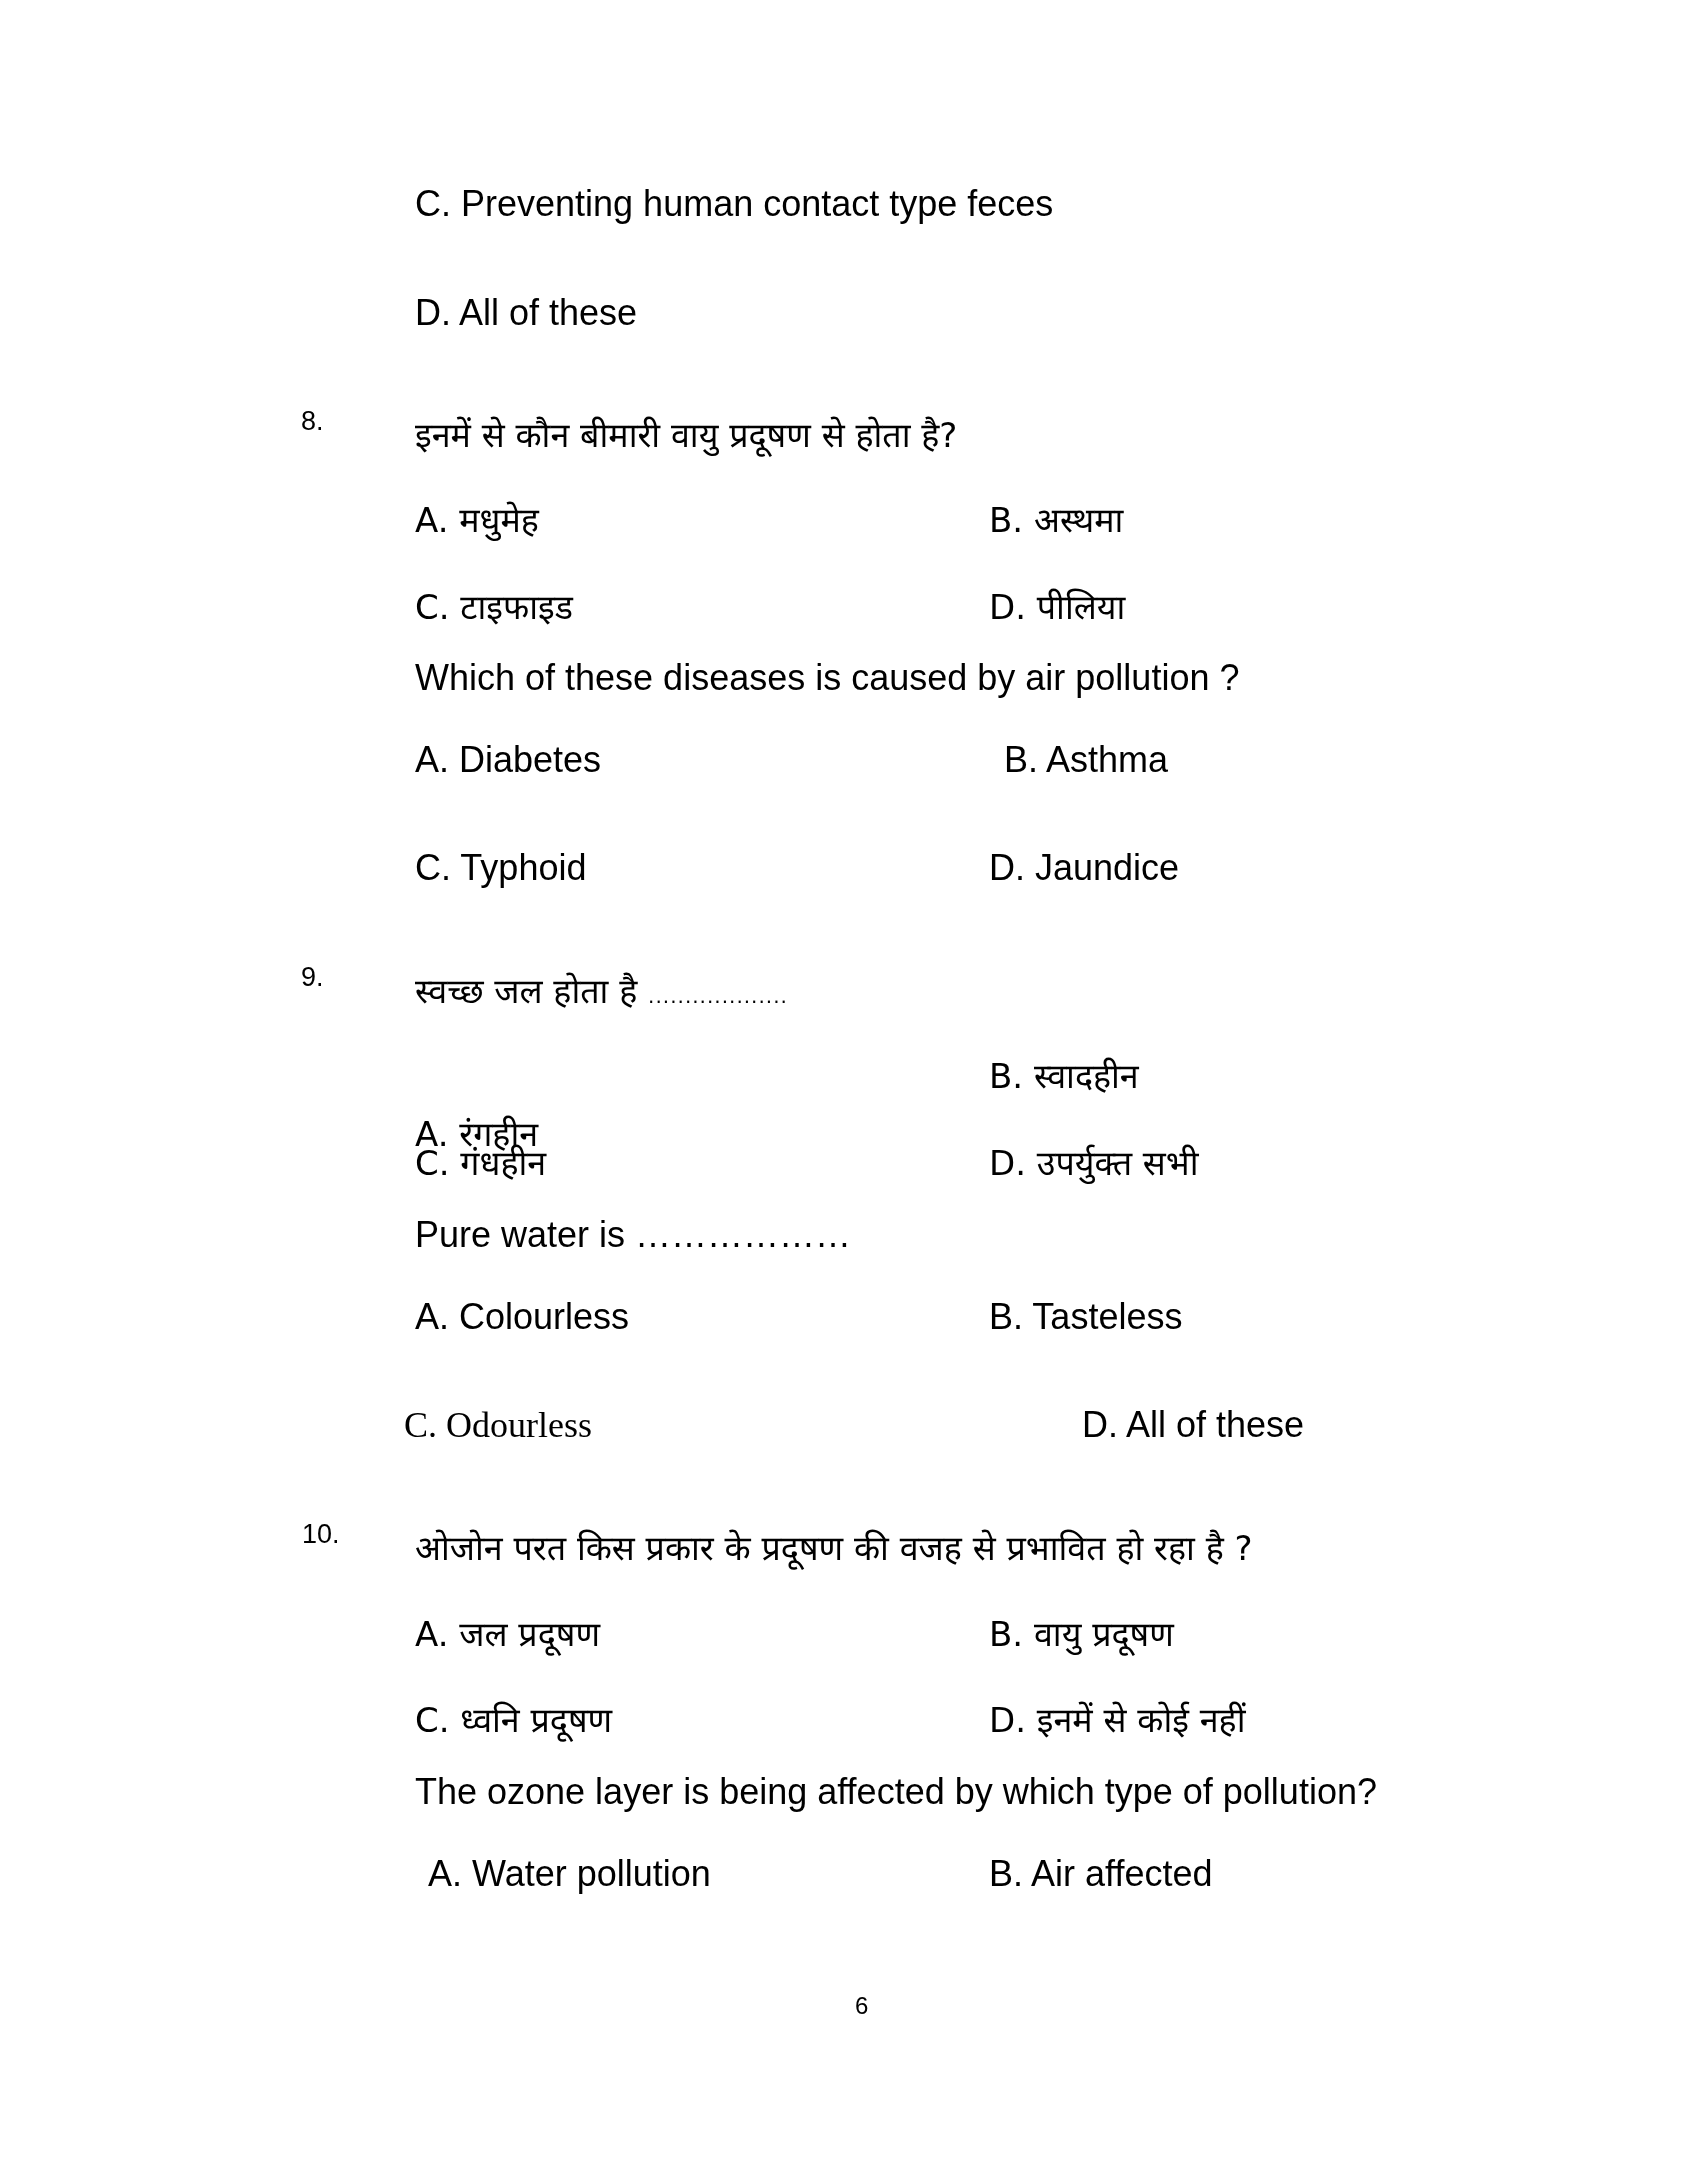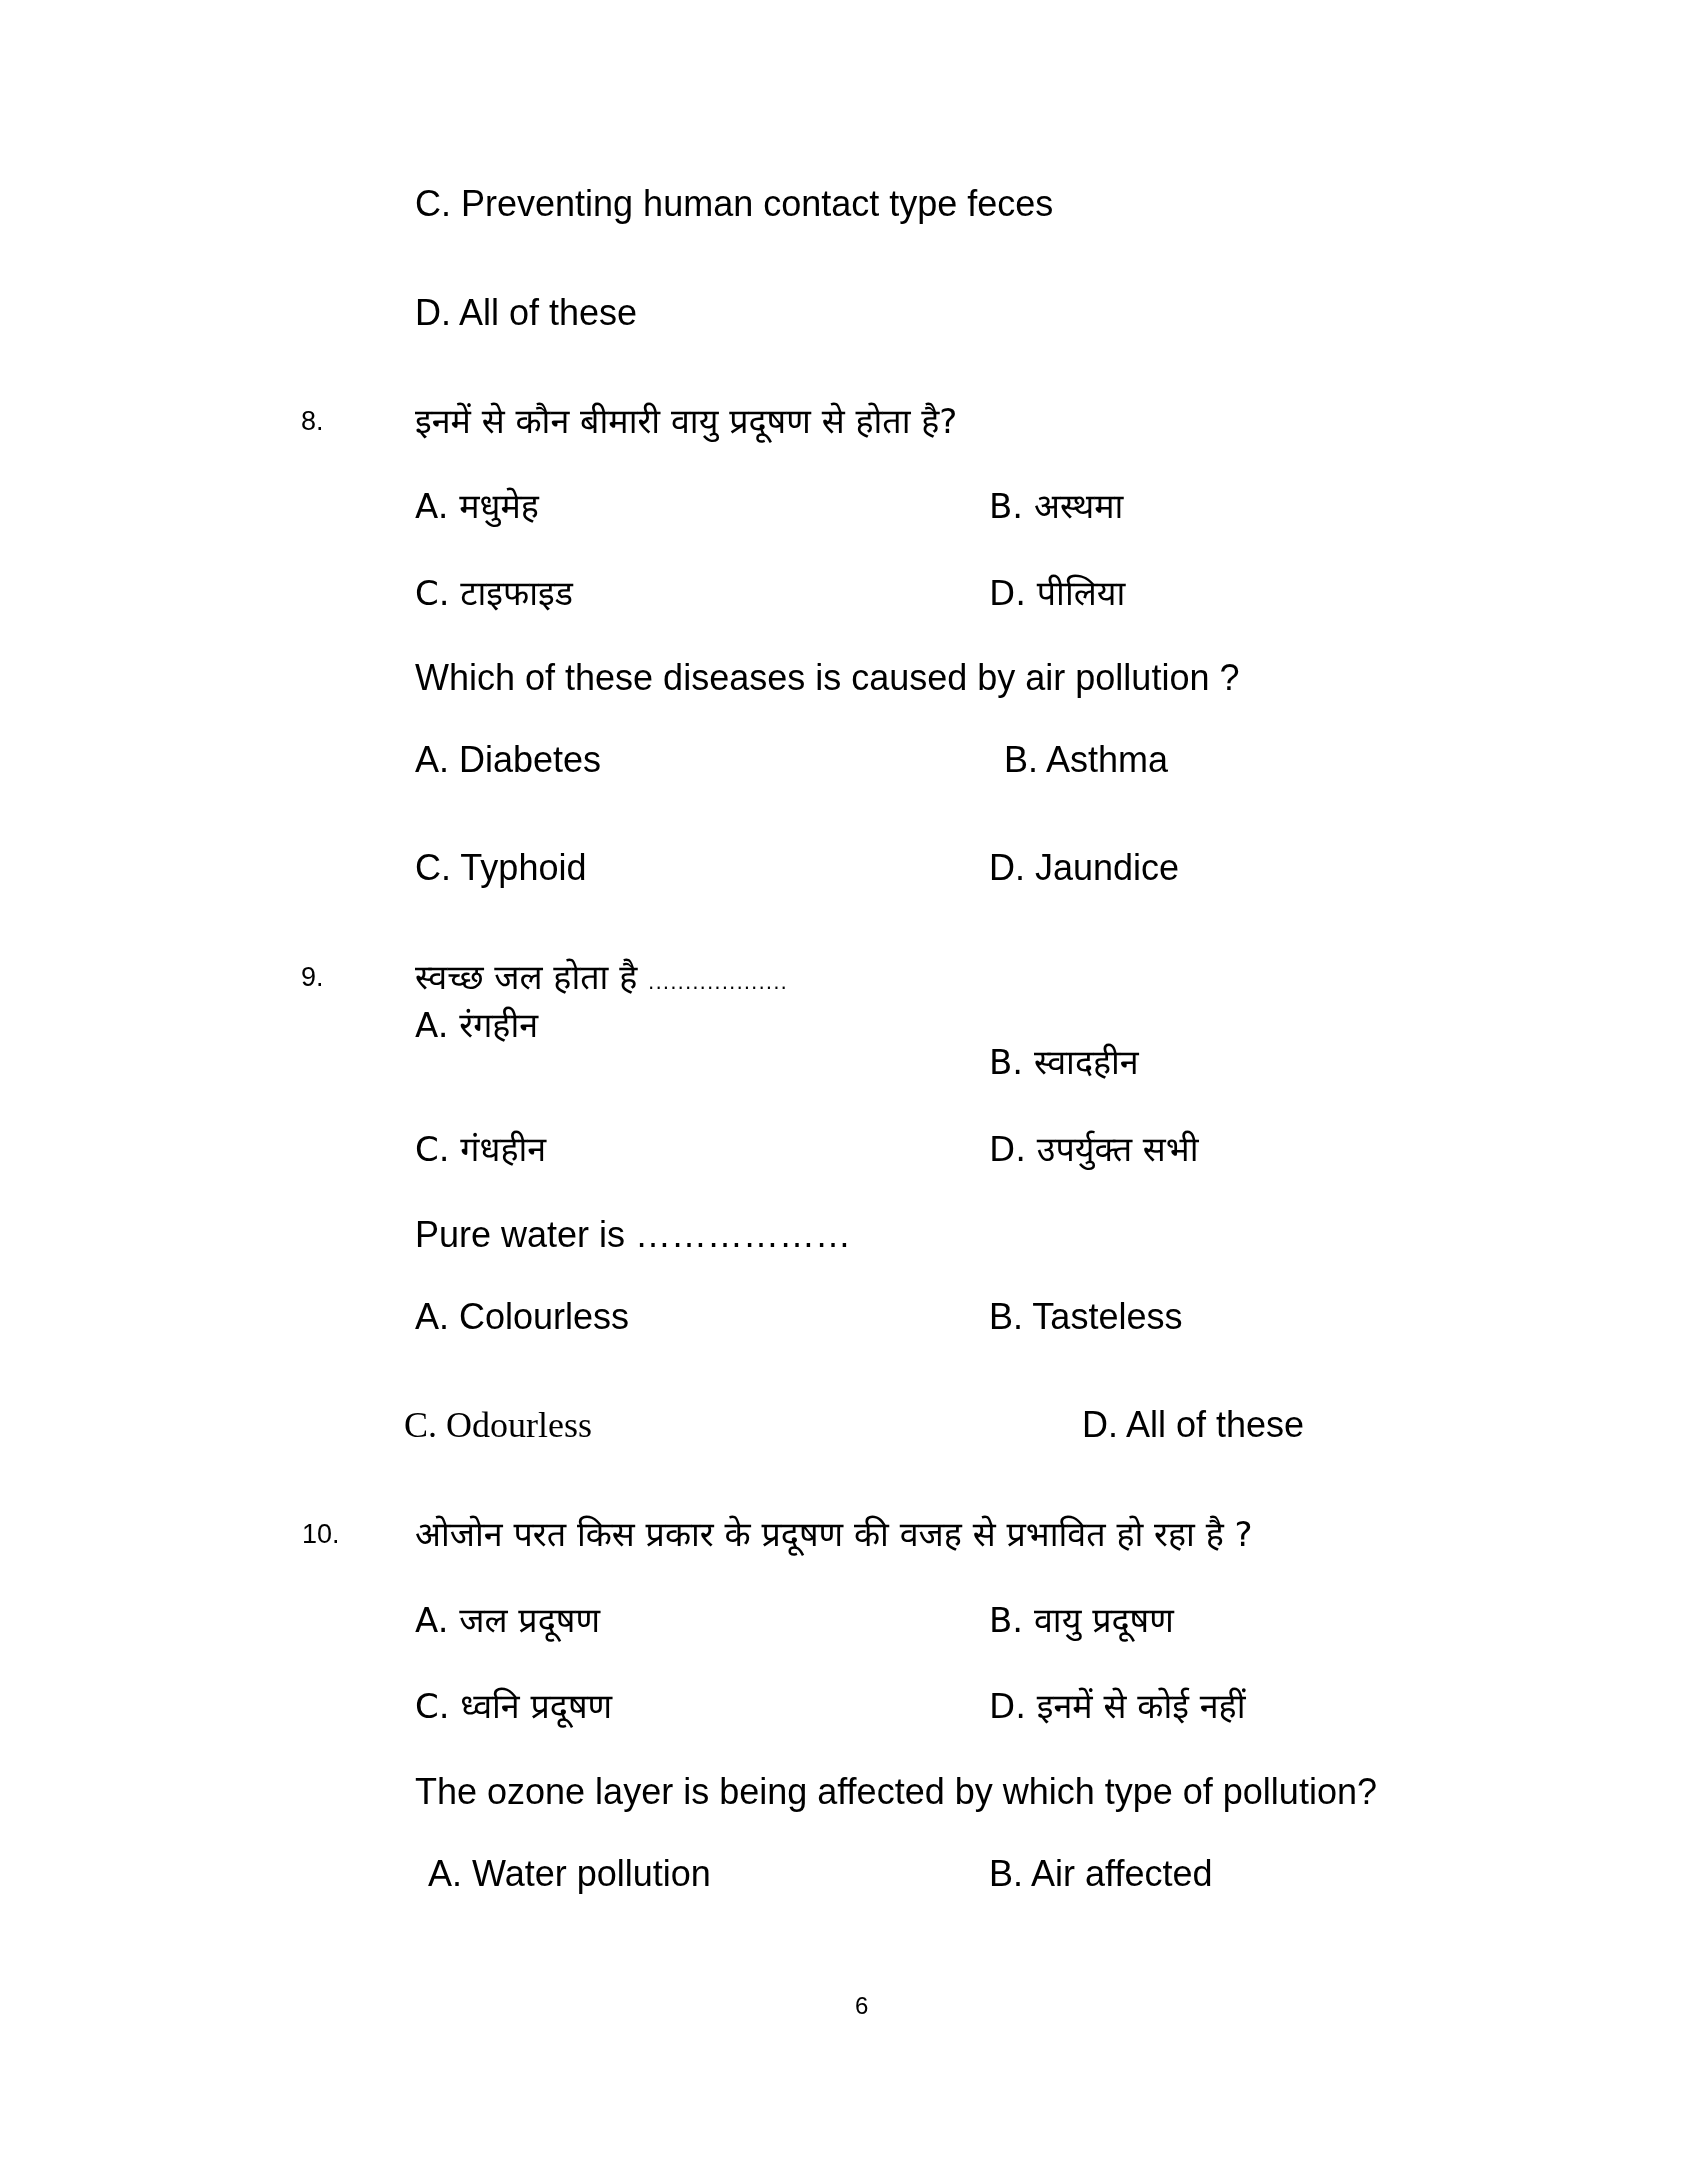--- a/index.html
+++ b/index.html
@@ -1,20 +1,20 @@
 <!DOCTYPE html>
 <html><head>
 <meta charset="utf-8">
 <style>
   html, body { margin:0; padding:0; background:#ffffff; }
   body { width:1683px; height:2178px; position:relative; overflow:hidden;
          font-family:"Liberation Sans", sans-serif; color:#000; }
   .t { position:absolute; white-space:nowrap; line-height:1; transform:translateY(-50%); }
   .en { font-size:36px; }
-  .hi { font-size:34px; font-family:"DejaVu Sans", sans-serif; }
+  .hi { font-size:34px; font-family:"DejaVu Sans", sans-serif;margin-top:14px; }
   .num { font-size:27px; }
   .pg { font-size:24px; }
   .dots { font-size:20px; letter-spacing:1px; }
 </style>
 </head>
 <body>
 
 <div class="t en" style="left:415px;top:204px;">C. Preventing human contact type feces</div>
 <div class="t en" style="left:415px;top:313px;">D. All of these</div>
 
@@ -28,21 +28,21 @@
 <div class="t en" style="left:415px;top:760px;">A. Diabetes</div>
 <div class="t en" style="left:1004px;top:760px;">B. Asthma</div>
 <div class="t en" style="left:415px;top:868px;">C. Typhoid</div>
 <div class="t en" style="left:989px;top:868px;">D. Jaundice</div>
 
 <div class="t num" style="left:301px;top:977px;">9.</div>
 <div class="t hi" style="left:415px;top:977px;">
   <span>स्वच्छ जल होता है</span>
   <span class="dots">...................</span>
 </div>
-<div class="t hi" style="left:415px;top:1025px;">A. रंगहीन</div>
+<div class="t hi" style="left:415px;top:1120px;">A. रंगहीन</div>
 <div class="t hi" style="left:989px;top:1062px;">B. स्वादहीन</div>
 <div class="t hi" style="left:415px;top:1149px;">C. गंधहीन</div>
 <div class="t hi" style="left:989px;top:1149px;">D. उपर्युक्त सभी</div>
 <div class="t en" style="left:415px;top:1235px;">Pure water is ………………</div>
 <div class="t en" style="left:415px;top:1317px;">A. Colourless</div>
 <div class="t en" style="left:989px;top:1317px;">B. Tasteless</div>
 <div class="t en" style="left:404px;top:1425px;font-family:Liberation Serif, serif;">C. Odourless</div>
 <div class="t en" style="left:1082px;top:1425px;">D. All of these</div>
 
 <div class="t num" style="left:302px;top:1534px;">10.</div>

